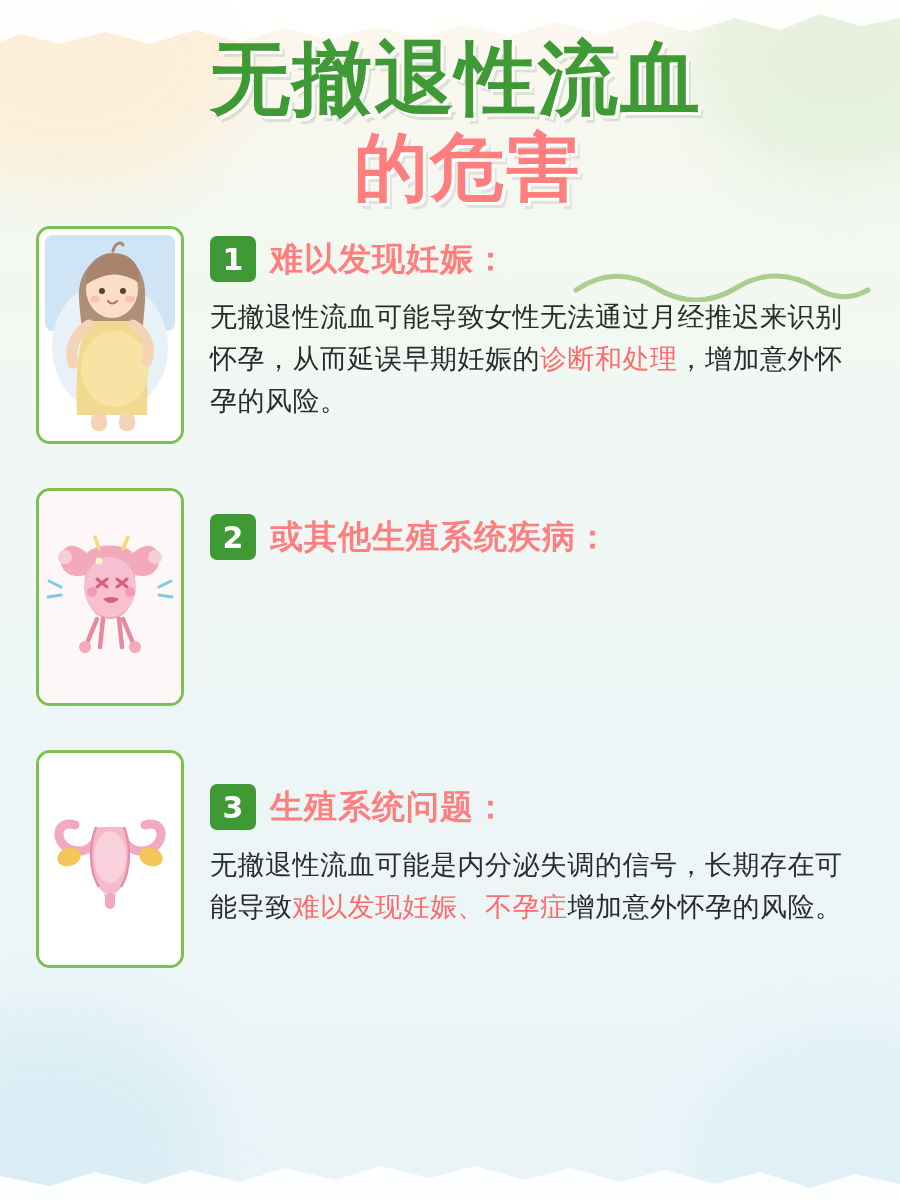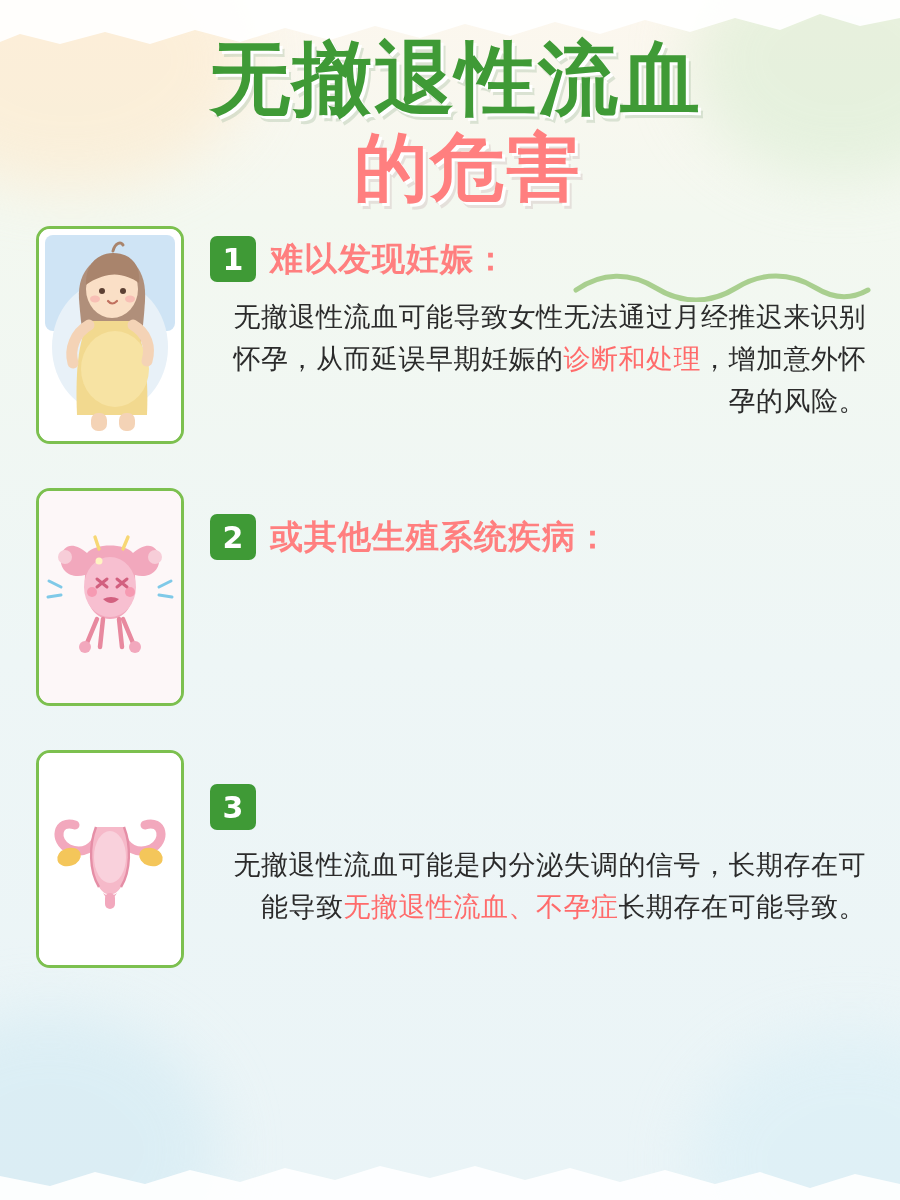--- a/index.html
+++ b/index.html
@@ -143,21 +143,20 @@
     color: #ff7f7f;
     letter-spacing: 1px;
   }
 
   .para {
     font-family: "DejaVu Sans", sans-serif;
     font-size: 27px;
     line-height: 1.55;
     color: #2b2b2b;
     letter-spacing: .5px;
-    text-align: right;
   }
   .hl { color: #ff6b6b; }
 
   .item2 .body { padding-top: 26px; }
   .item3 .body { padding-top: 34px; }
 </style>
 </head>
 <body>
 
 <div class="page">
@@ -279,21 +278,22 @@
           <path d="M64,140 q7,12 14,0 q-7,6 -14,0 Z" fill="#f2a8bd"></path>
           <rect x="66" y="140" width="10" height="16" rx="5" fill="#f2a8bd"></rect>
 
           <path d="M57,74 C50,92 50,118 60,134" fill="none" stroke="#e58ea6" stroke-width="2.4"></path>
           <path d="M85,74 C92,92 92,118 82,134" fill="none" stroke="#e58ea6" stroke-width="2.4"></path>
         </svg>
       </div>
       <div class="body">
         <div class="head">
           <div class="num">3</div>
+          <div class="head-text">生殖系统问题：</div>
         </div>
         <div class="para">
-          <span>无撤退性流血可能是内分泌失调的信号，长期存在可能导致</span><span class="hl">无撤退性流血、不孕症</span><span>长期存在可能导致。</span>
+          <span>无撤退性流血可能是内分泌失调的信号，长期存在可能导致</span><span class="hl">难以发现妊娠、不孕症</span><span>增加意外怀孕的风险。</span>
         </div>
       </div>
     </div>
 
   </div>
 </div>
 
 </body></html>

